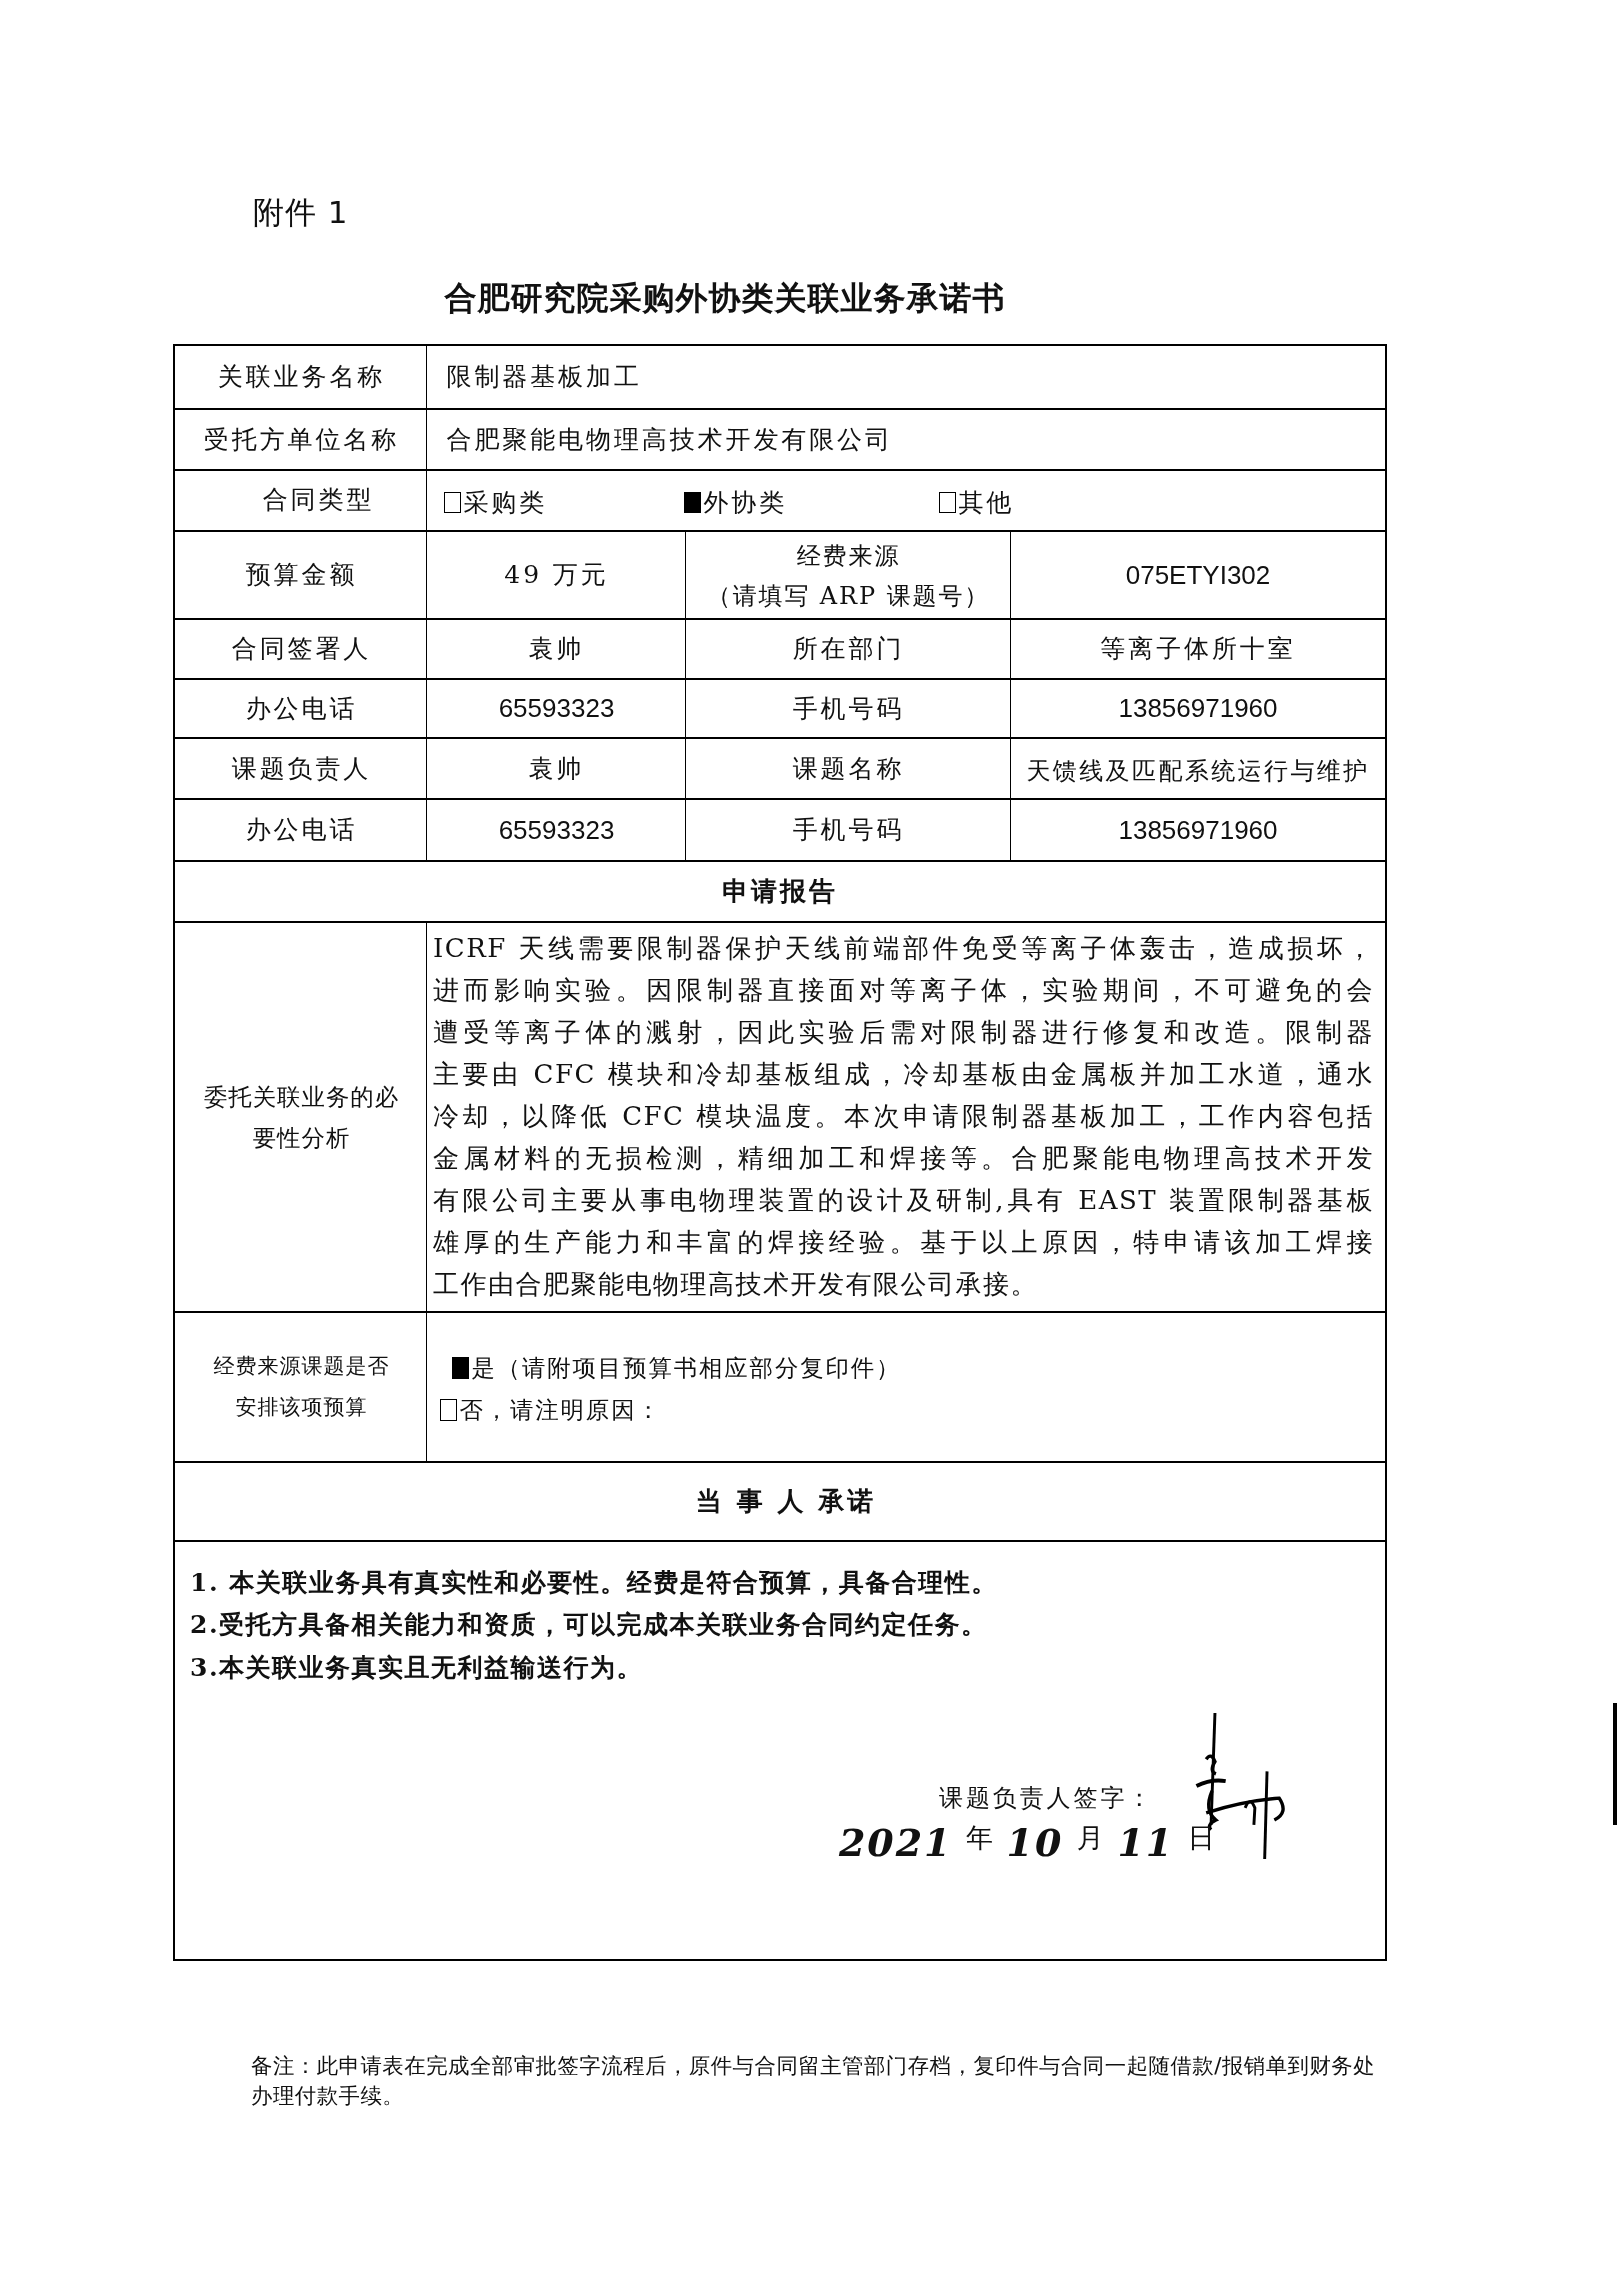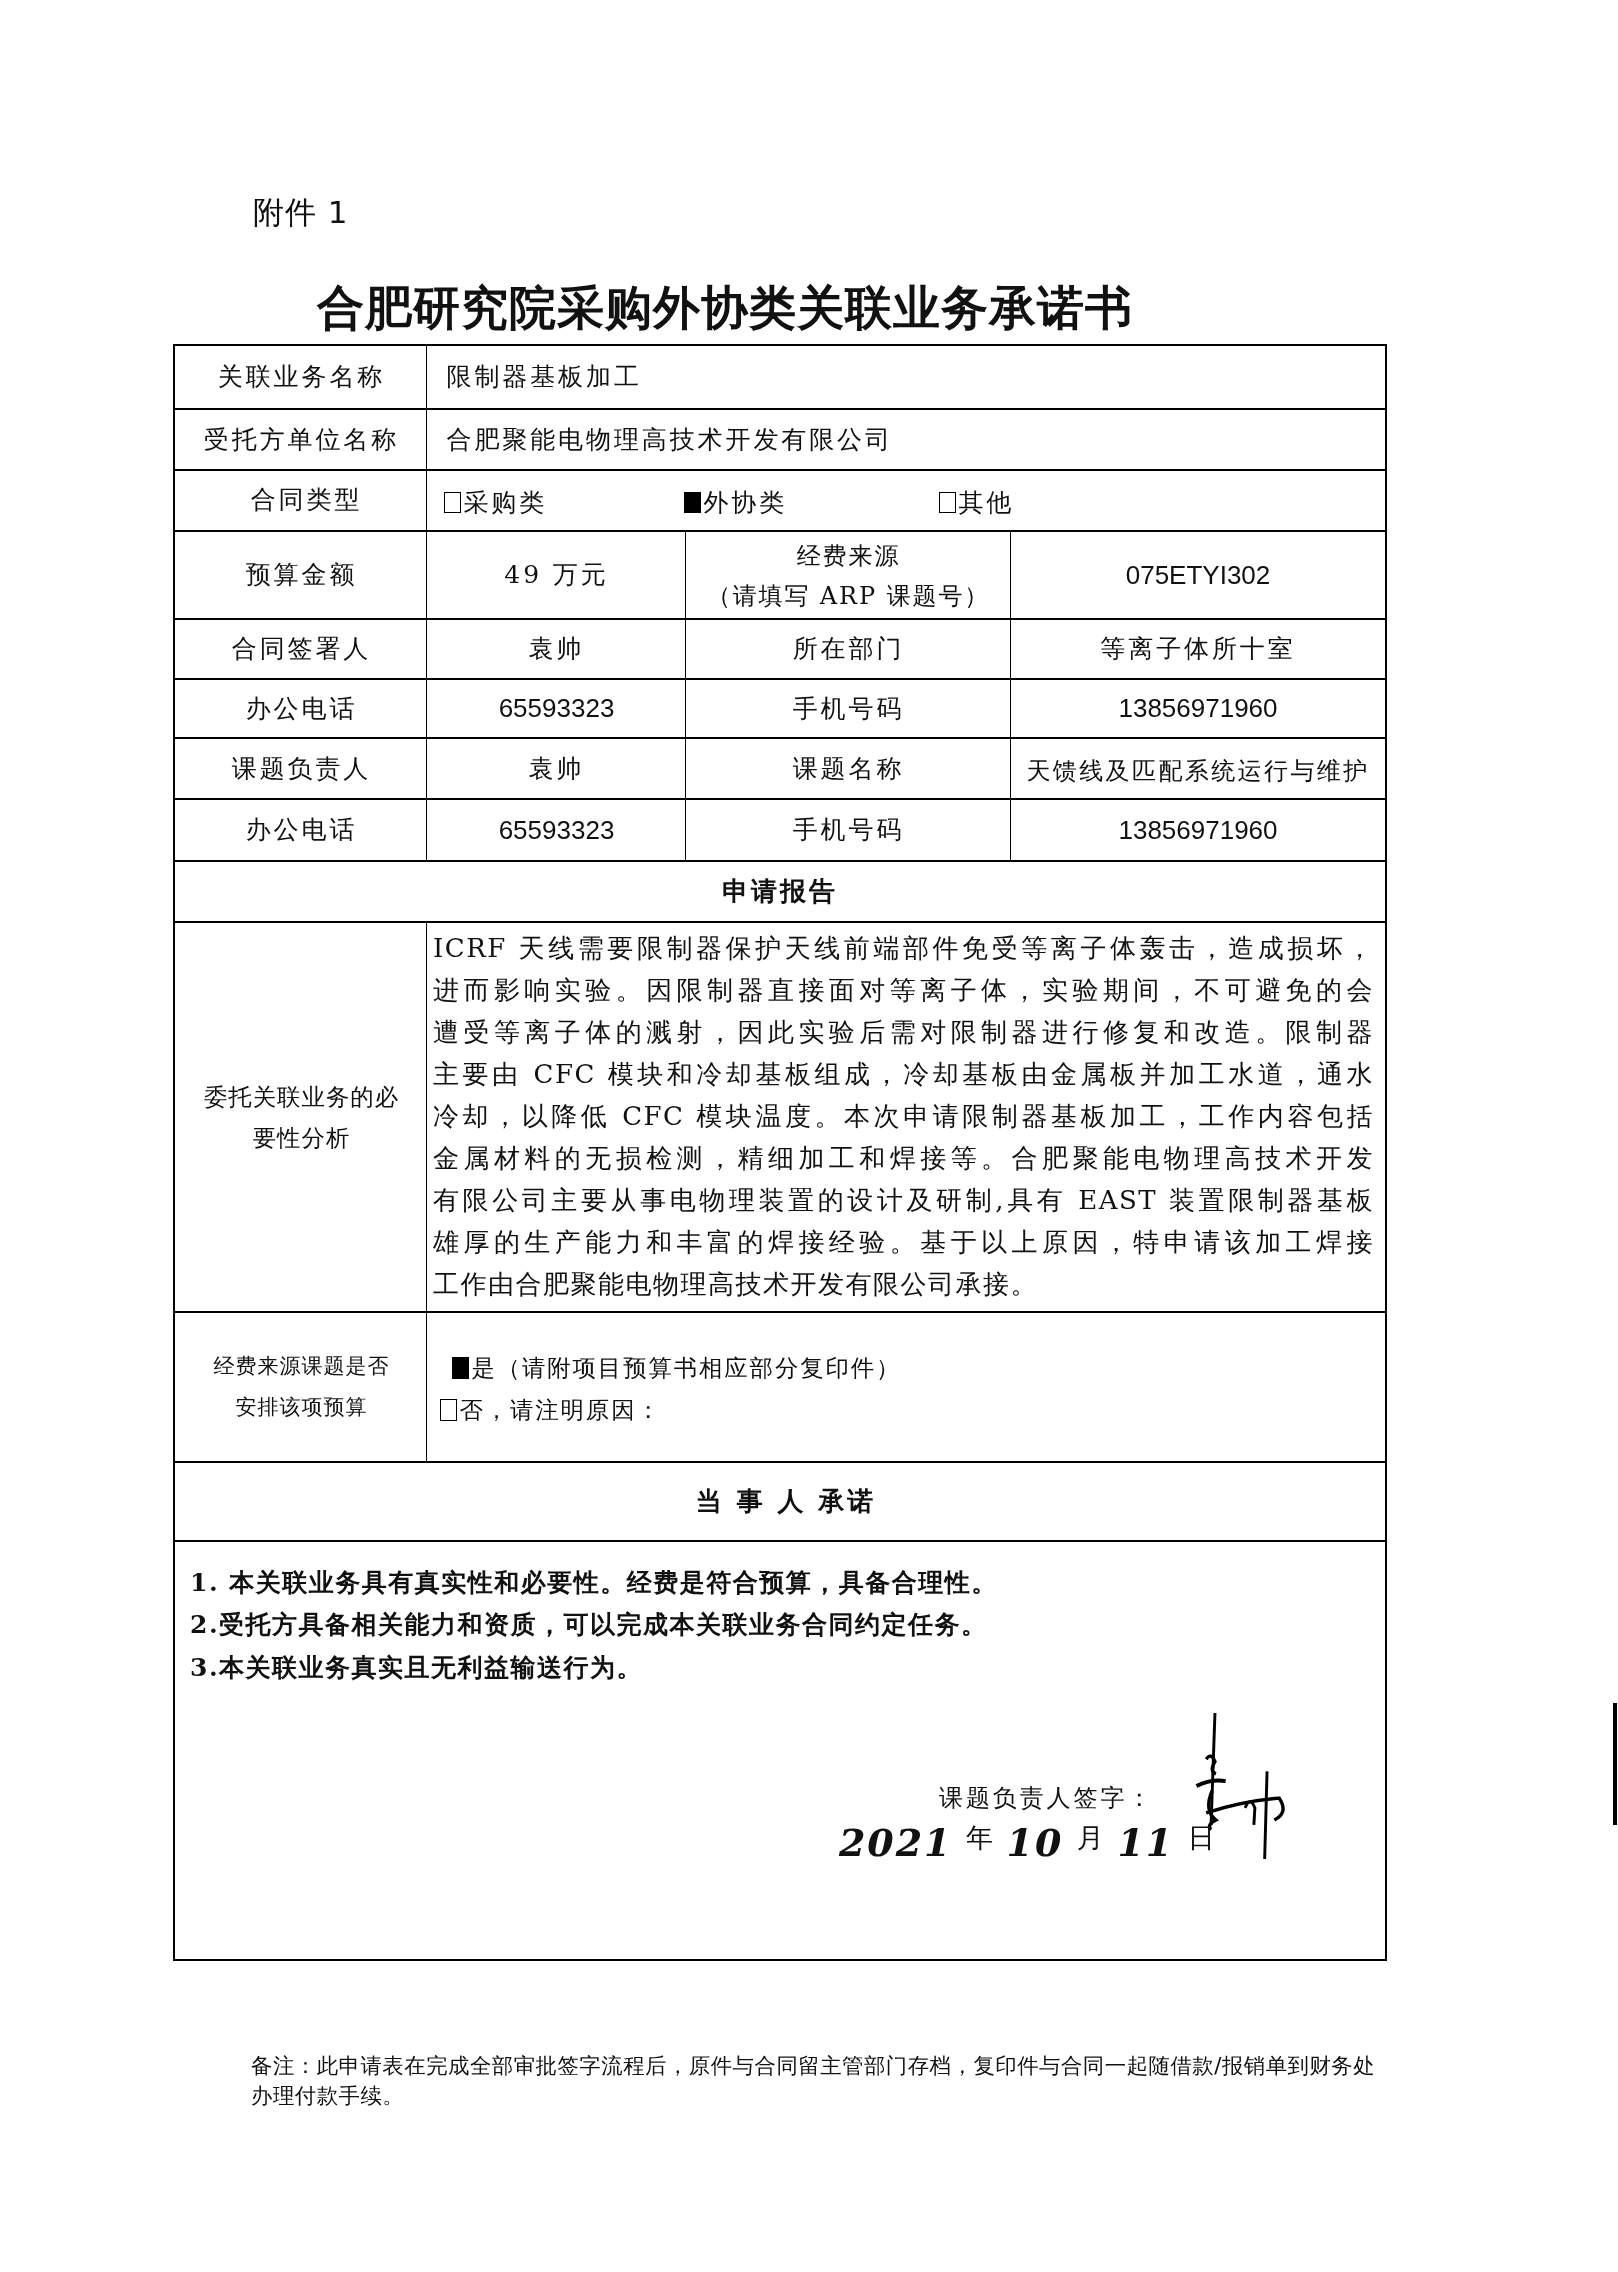--- a/index.html
+++ b/index.html
@@ -7,21 +7,21 @@
     width: 1619px; height: 2273px; position: relative; overflow: hidden;
     font-family: "DejaVu Sans", "Liberation Sans", sans-serif; color: #111;
   }
   .abs { position: absolute; }
   .attach-label {
     left: 253px; top: 192px; font-size: 31px; letter-spacing: 1px;
     font-family: "DejaVu Sans", sans-serif;
   }
   .doc-title {
     left: 0; width: 1450px; top: 277px; text-align: center;
-    font-size: 47px; font-weight: bold; letter-spacing: 1px;
+    font-size: 32px; font-weight: bold; letter-spacing: 1px;
     font-family: "DejaVu Sans", sans-serif;
   }
   .tbl {
     left: 173px; top: 344px; width: 1214px; height: 1617px;
     border: 2.9px solid #000; box-sizing: border-box;
   }
   .hline { position: absolute; left: 173px; width: 1214px; height: 0; border-top: 2.9px solid #000; }
   .vline { position: absolute; width: 0; border-left: 1.9px solid #000; }
   .cell {
     position: absolute; display: flex; align-items: center; justify-content: center;
@@ -87,21 +87,21 @@
 <div class="vline" style="left:685px; top:530px; height:330px"></div>
 <div class="vline" style="left:1010px; top:530px; height:330px"></div>
 <div class="vline" style="left:426px; top:921px; height:540px"></div>
 
 <div class="cell" style="left:176px; top:347px; width:251px; height:60px;">关联业务名称</div>
 <div class="cell left" style="left:428px; top:347px; width:956px; height:60px;">限制器基板加工</div>
 
 <div class="cell" style="left:176px; top:411px; width:251px; height:58px;">受托方单位名称</div>
 <div class="cell left" style="left:428px; top:411px; width:956px; height:58px;">合肥聚能电物理高技术开发有限公司</div>
 
-<div class="cell" style="left:176px; top:471px; width:261px; height:59px;">合同类型</div>
+<div class="cell" style="left:188px; top:471px; width:261px; height:59px;">合同类型</div>
 <div class="ctype-opt" style="left:444px; top:486px;">
   <span class="cb"></span>
   <span>采购类</span>
 </div>
 <div class="ctype-opt" style="left:684px; top:486px;">
   <span class="cb checked"></span>
   <span>外协类</span>
 </div>
 <div class="ctype-opt" style="left:939px; top:486px;">
   <span class="cb"></span>

